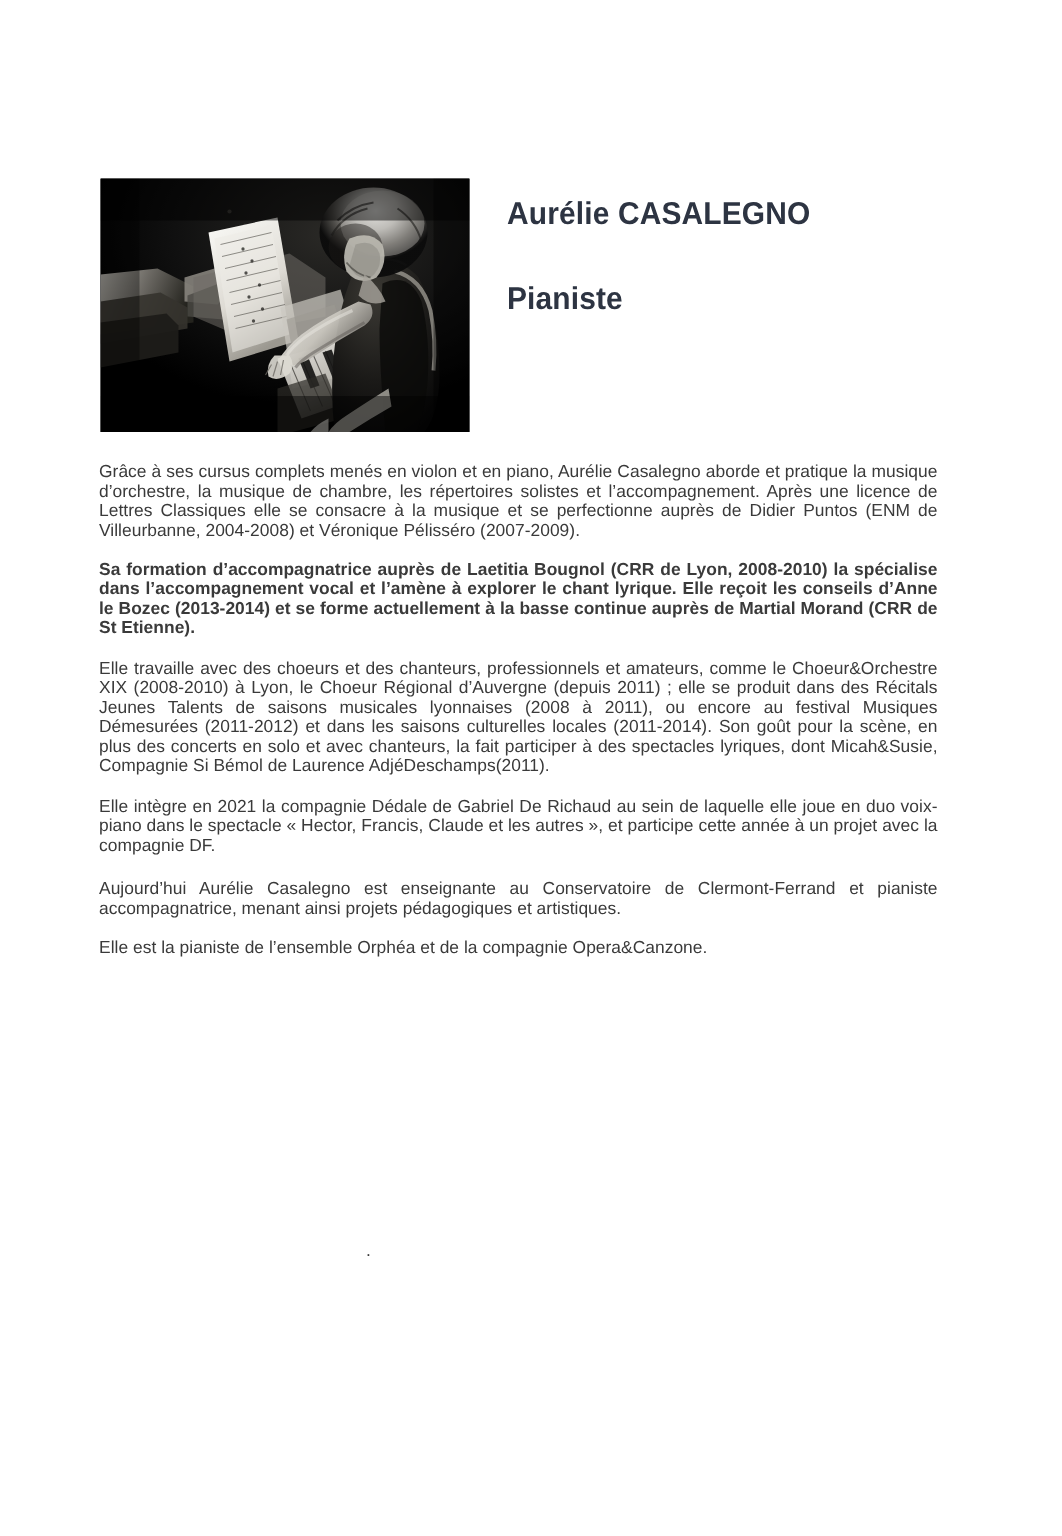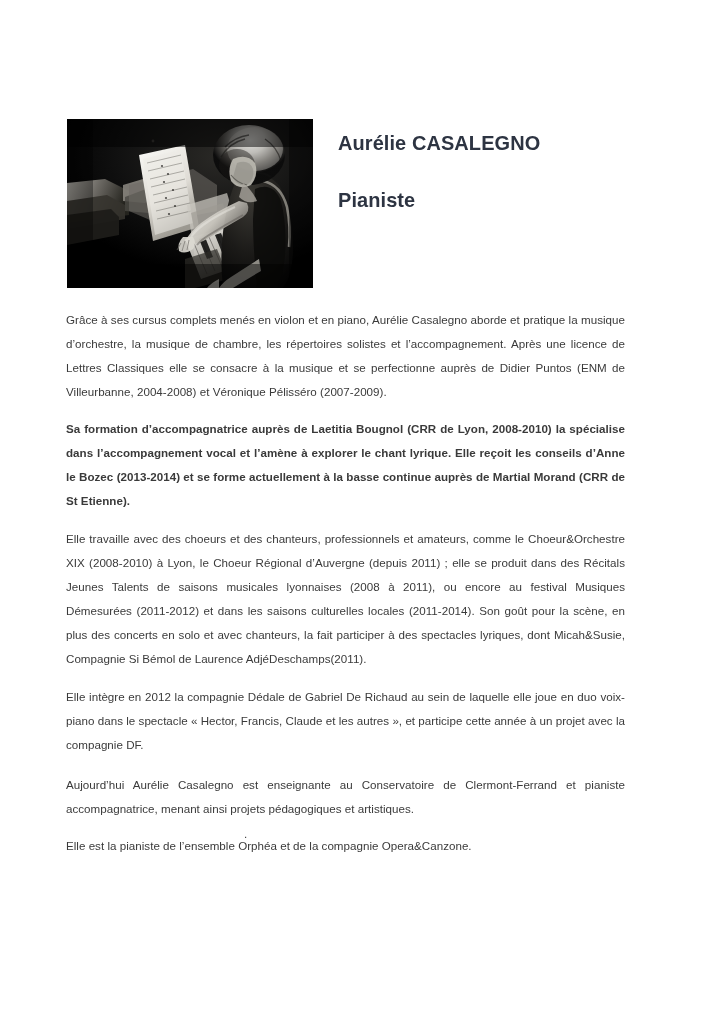--- a/index.html
+++ b/index.html
@@ -75,21 +75,21 @@
   
   .body-copy {
     position: absolute;
     left: 66px;
     top: 308px;
     width: 559px;
   }
   .para {
     margin: 0 0 13px 0;
     font-size: 11.6px;
-    line-height: 24px;
+    line-height: 13px;
     color: #3a3a3a;
     text-align: justify;
     text-justify: inter-word;
     hyphens: none;
     letter-spacing: 0.02px;
   }
   .para:last-of-type { margin-bottom: 0; }
 
   
   .para.p1 { margin-bottom: 13px; }
@@ -265,20 +265,20 @@
       <div class="title-main">Aurélie CASALEGNO</div>
       <div class="title-sub">Pianiste</div>
     </div>
 
   </div>
 
   <div class="body-copy">
     <p class="para p1">Grâce à ses cursus complets menés en violon et en piano, Aurélie Casalegno aborde et pratique la musique d’orchestre, la musique de chambre, les répertoires solistes et l’accompagnement. Après une licence de Lettres Classiques elle se consacre à la musique et se perfectionne auprès de Didier Puntos (ENM de Villeurbanne, 2004-2008) et Véronique Pélisséro (2007-2009).</p>
     <p class="para p2">Sa formation d’accompagnatrice auprès de Laetitia Bougnol (CRR de Lyon, 2008-2010) la spécialise dans l’accompagnement vocal et l’amène à explorer le chant lyrique. Elle reçoit les conseils d’Anne le Bozec (2013-2014) et se forme actuellement à la basse continue auprès de Martial Morand  (CRR de St Etienne).</p>
     <p class="para p3">Elle travaille avec des choeurs et des chanteurs, professionnels et amateurs, comme le Choeur&amp;Orchestre XIX (2008-2010) à Lyon, le Choeur Régional d’Auvergne (depuis 2011) ; elle se produit dans des Récitals Jeunes Talents de saisons musicales lyonnaises (2008 à 2011), ou encore au festival Musiques Démesurées (2011-2012) et dans les saisons culturelles locales (2011-2014). Son goût pour la scène, en plus des concerts en solo et avec chanteurs, la fait participer à des spectacles lyriques, dont Micah&amp;Susie, Compagnie Si Bémol de Laurence AdjéDeschamps(2011).</p>
-    <p class="para p4">Elle intègre en 2012 la compagnie Dédale de Gabriel De Richaud au sein de laquelle elle joue en duo voix-piano dans le spectacle «  Hector, Francis, Claude et les autres  », et participe cette année à un projet avec la compagnie DF.</p>
+    <p class="para p4">Elle intègre en 2021 la compagnie Dédale de Gabriel De Richaud au sein de laquelle elle joue en duo voix-piano dans le spectacle «  Hector, Francis, Claude et les autres  », et participe cette année à un projet avec la compagnie DF.</p>
     <p class="para p5">Aujourd’hui Aurélie Casalegno est enseignante au Conservatoire de Clermont-Ferrand et pianiste accompagnatrice, menant ainsi projets pédagogiques et artistiques.</p>
     <p class="para p6">Elle est la pianiste de l’ensemble Orphéa et de la compagnie Opera&amp;Canzone.</p>
   </div>
 
   <div class="trailing-dot">.</div>
 
 </div>
 
 </body></html>

